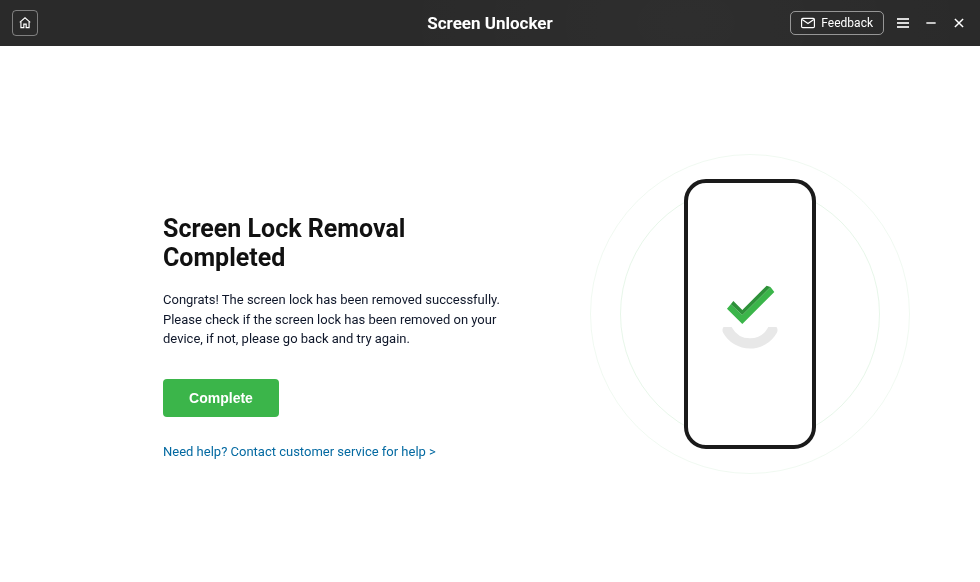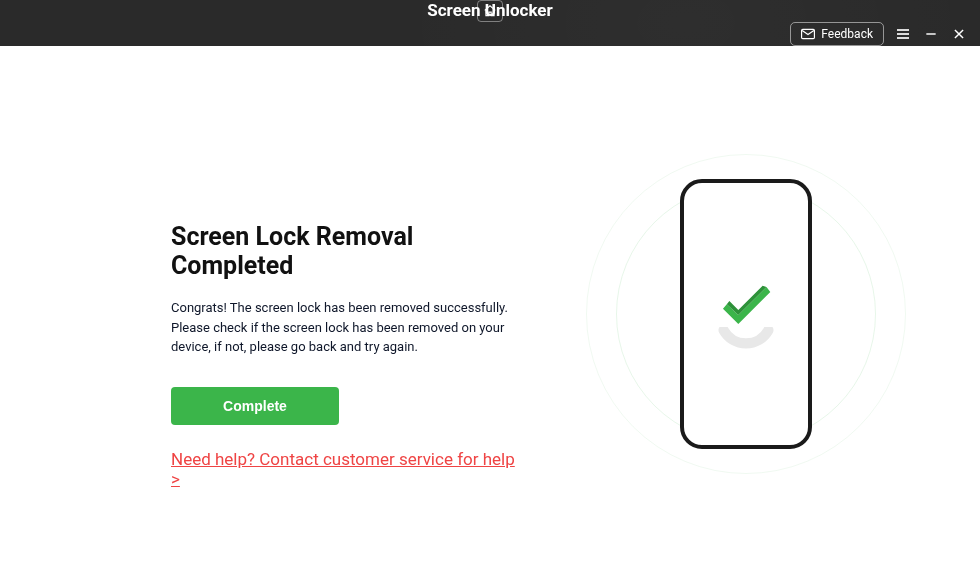--- a/index.html
+++ b/index.html
@@ -10,21 +10,20 @@
       background: #ffffff;
       overflow: hidden;
     }
     .titlebar {
       height: 46px;
       background: #2a2a2a;
       display: flex;
       align-items: center;
       padding: 0 12px;
       position: relative;
-      flex-direction: column;
     }
     .titlebar::before {
       content: "";
       position: absolute;
       inset: 0;
       background: radial-gradient(ellipse 300px 200px at 70% 50%, rgba(255,255,255,0.02), transparent);
       pointer-events: none;
     }
     .home-btn {
       width: 26px;
@@ -66,21 +65,21 @@
       cursor: pointer;
       display: flex;
       align-items: center;
       justify-content: center;
       width: 18px;
       height: 18px;
     }
     .content {
       display: flex;
       height: calc(100% - 46px);
-      padding: 16px;
+      padding: 8px;
     }
     .left-col {
       flex: 1;
       padding: 160px 40px 0 155px;
       max-width: 600px;
     }
     .heading {
       font-size: 25px;
       font-weight: 700;
       color: #111;
@@ -91,31 +90,30 @@
       color: #0f172a;
       line-height: 1.5;
       max-width: 400px;
       margin-bottom: 30px;
     }
     .complete-btn {
       background: #3bb54a;
       color: #ffffff;
       border: none;
       border-radius: 4px;
-      width: 168px;
+      width: 116px;
       height: 38px;
       font-size: 14px;
       font-weight: 600;
       cursor: pointer;
       margin-bottom: 24px;
     }
     .help-link {
-      font-size: 17px;
-      color: #ef4444;
-      text-decoration: underline;
+      font-size: 13px;
+      color: #0369a1;
       cursor: pointer;
     }
     .right-col {
       flex: 1;
       display: flex;
       align-items: center;
       justify-content: center;
       position: relative;
       padding-right: 40px;
     }

